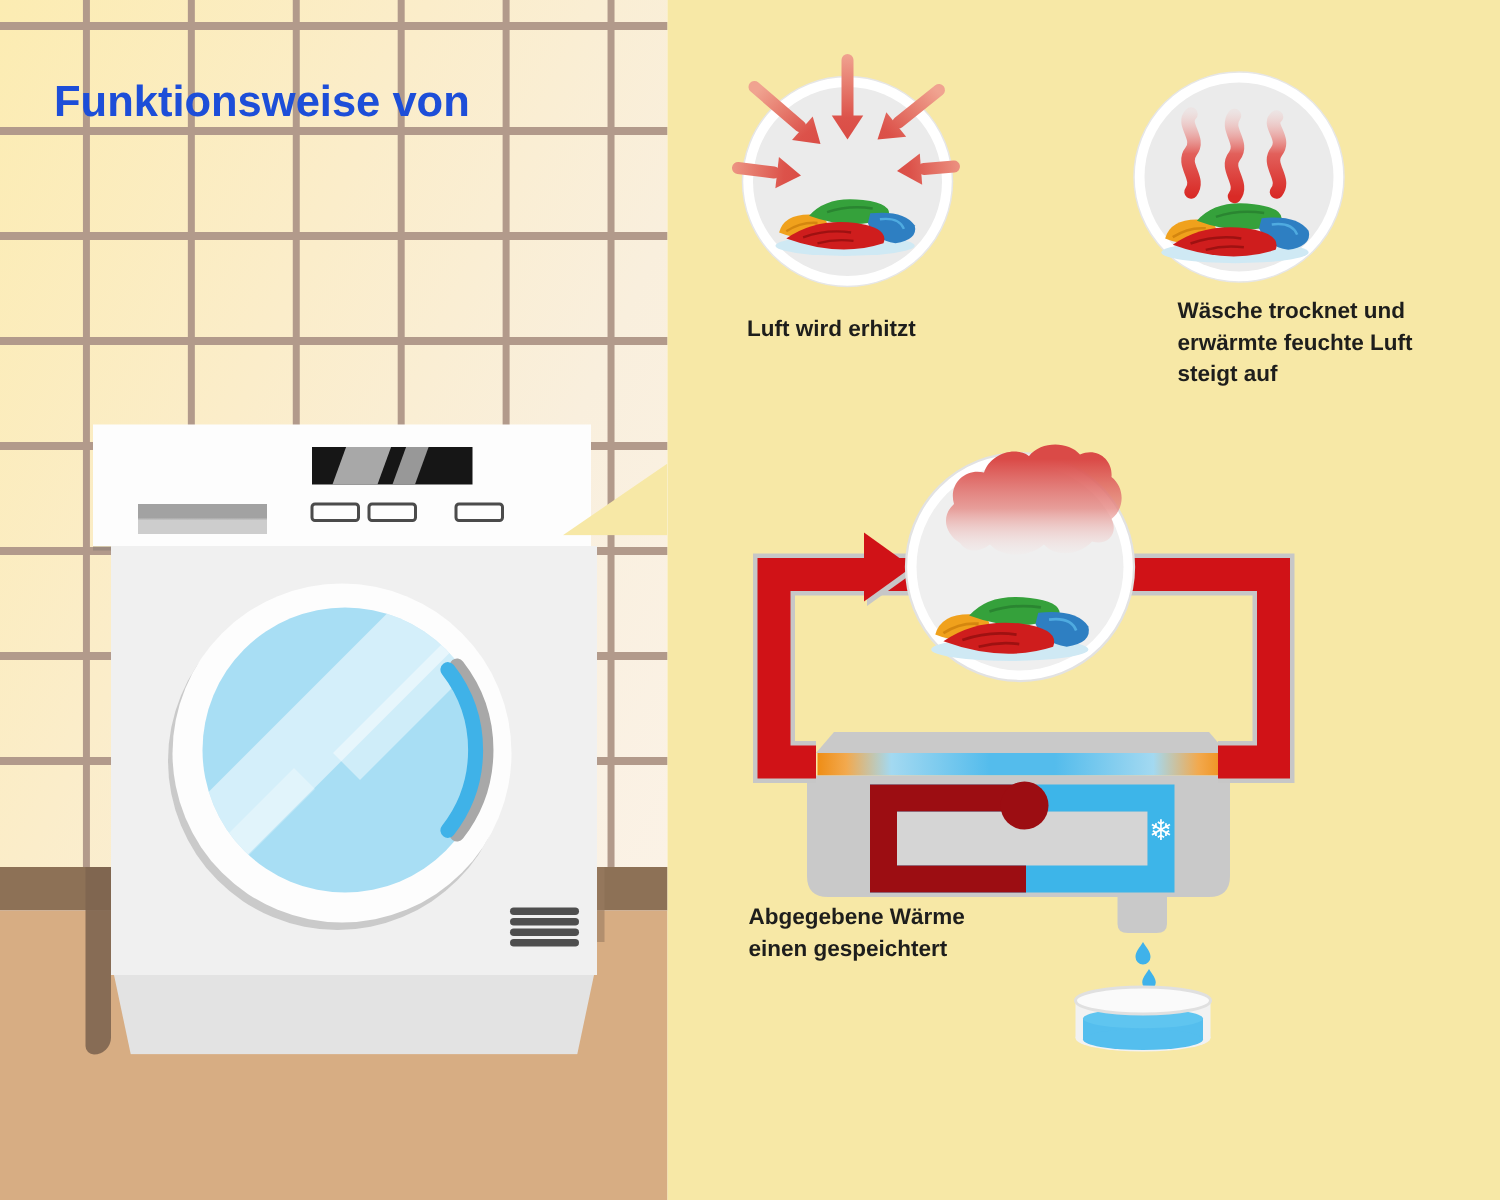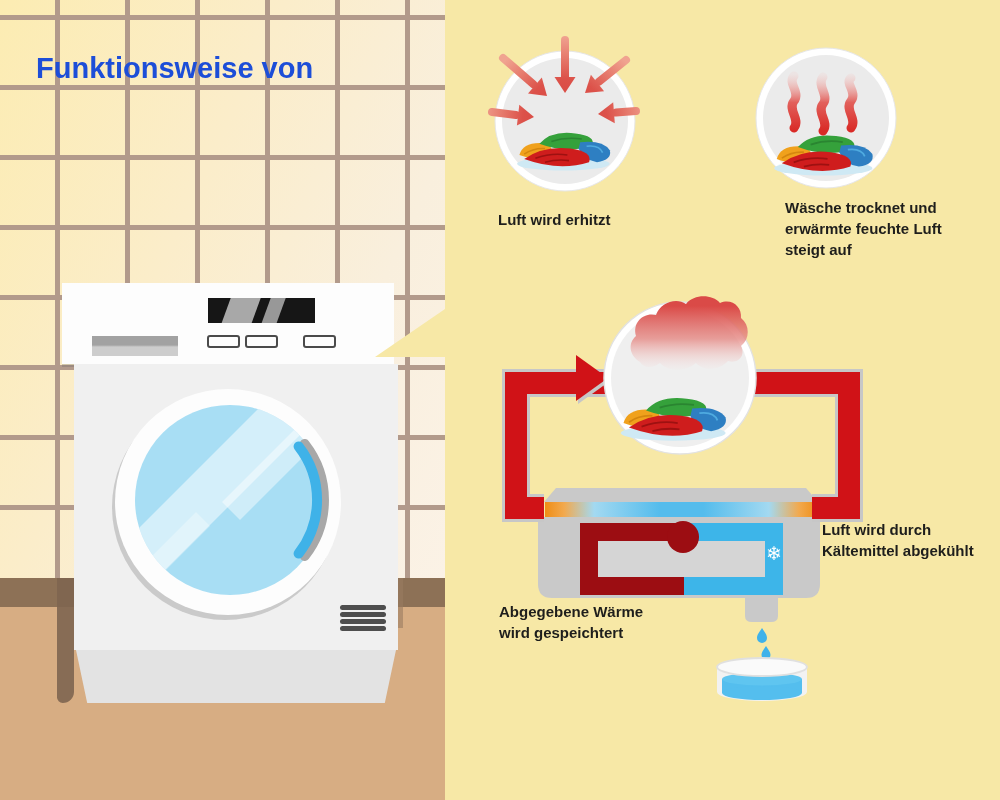--- a/index.html
+++ b/index.html
@@ -210,16 +210,15 @@
         <path d="M851,128 C858,119 844,110 851,101 C858,92 844,83 851,78"></path>
       </g>
     </g>
   </svg>
 
   <div class="abs title">
     <div>Funktionsweise von</div>
   </div>
   <div class="label lab-heat">Luft wird erhitzt</div>
   <div class="label lab-dry">Wäsche trocknet und erwärmte feuchte Luft steigt auf</div>
-  <div class="label lab-cool">Luft wird durch Kältemittel abgekühlt</div>
-  <div class="label lab-store">Abgegebene Wärme wird gespeichtert</div>
+  <div class="label lab-store">Abgegebene Wärme einen gespeichtert</div>
 
 </div>
 
 </body></html>

